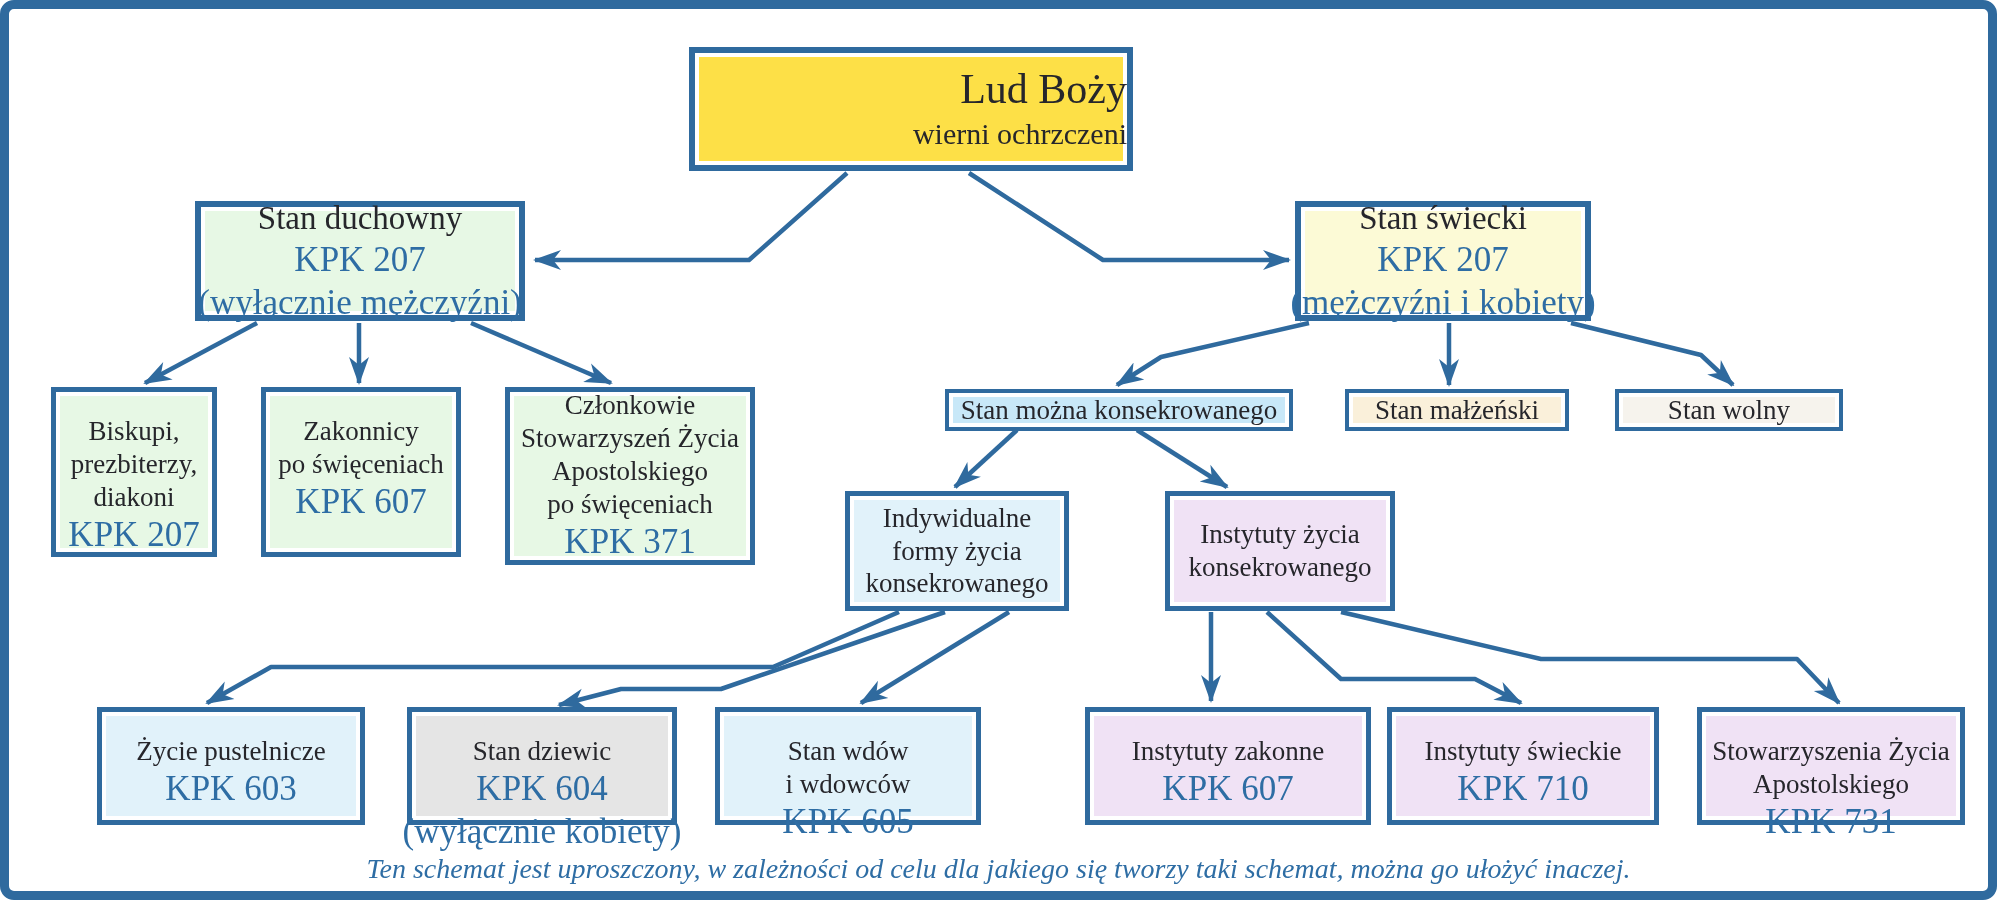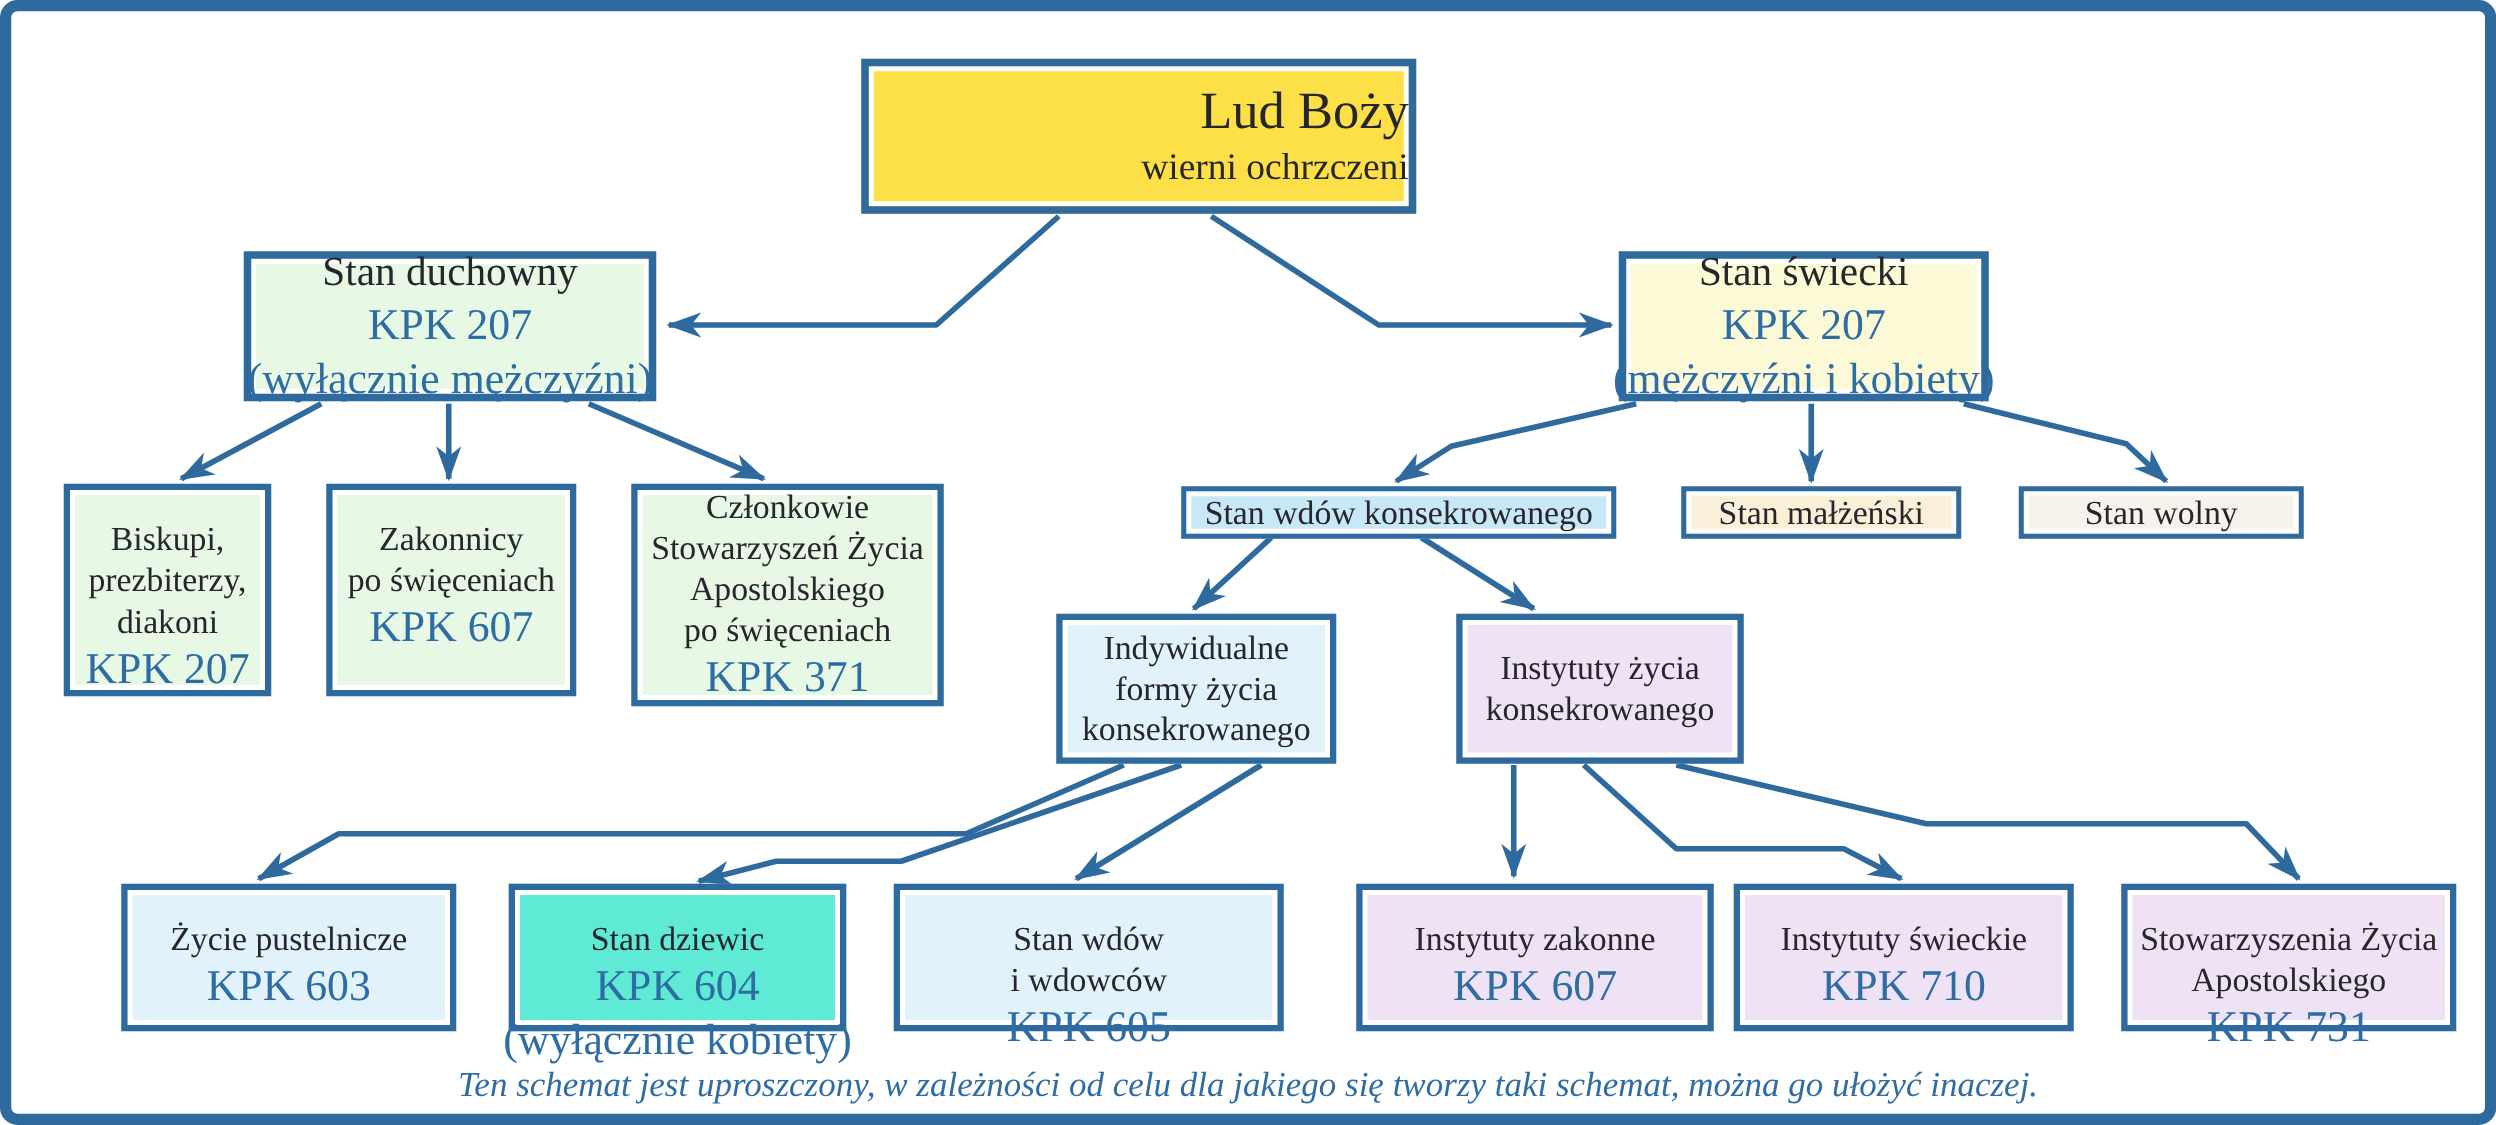--- a/index.html
+++ b/index.html
@@ -102,47 +102,47 @@
       <div class="line blue">KPK 607</div>
     </div>
     <div class="node v-center" style="left: 496px; top: 378px; width: 250px; height: 178px; border-width: 5px; background: rgb(231, 248, 229);">
       <div class="line md">Członkowie</div>
       <div class="line md">Stowarzyszeń Życia</div>
       <div class="line md">Apostolskiego</div>
       <div class="line md">po święceniach</div>
       <div class="line blue">KPK 371</div>
     </div>
     <div class="node v-center" style="left: 936px; top: 380px; width: 348px; height: 42px; border-width: 4px; background: rgb(200, 232, 248);">
-      <div class="line md">Stan wdów konsekrowanego</div>
+      <div class="line md">Stan można konsekrowanego</div>
     </div>
     <div class="node v-center" style="left: 1336px; top: 380px; width: 224px; height: 42px; border-width: 4px; background: rgb(250, 240, 218);">
       <div class="line md">Stan małżeński</div>
     </div>
     <div class="node v-center" style="left: 1606px; top: 380px; width: 228px; height: 42px; border-width: 4px; background: rgb(246, 243, 237);">
       <div class="line md">Stan wolny</div>
     </div>
     <div class="node v-center" style="left: 836px; top: 482px; width: 224px; height: 120px; border-width: 5px; background: rgb(225, 242, 250);">
       <div class="line md">Indywidualne</div>
       <div class="line md">formy życia</div>
       <div class="line md">konsekrowanego</div>
     </div>
     <div class="node v-center" style="left: 1156px; top: 482px; width: 230px; height: 120px; border-width: 5px; background: rgb(240, 226, 245);">
       <div class="line md">Instytuty życia</div>
       <div class="line md">konsekrowanego</div>
     </div>
     <div class="node v-top" style="left: 88px; top: 698px; width: 268px; height: 118px; border-width: 5px; background: rgb(225, 242, 250);">
       <div class="line md">Życie pustelnicze</div>
       <div class="line blue">KPK 603</div>
     </div>
-    <div class="node v-top" style="left: 398px; top: 698px; width: 270px; height: 118px; border-width: 5px; background: #5eead4;">
+    <div class="node v-top" style="left: 398px; top: 698px; width: 270px; height: 118px; border-width: 5px; background: #e5e5e5;">
       <div class="line md">Stan dziewic</div>
       <div class="line blue">KPK 604</div>
       <div class="line blue">(wyłącznie kobiety)</div>
     </div>
-    <div class="node v-top" style="left: 706px; top: 698px; width: 312px; height: 118px; border-width: 5px; background: rgb(225, 242, 250);">
+    <div class="node v-top" style="left: 706px; top: 698px; width: 266px; height: 118px; border-width: 5px; background: rgb(225, 242, 250);">
       <div class="line md">Stan wdów</div>
       <div class="line md">i wdowców</div>
       <div class="line blue">KPK 605</div>
     </div>
     <div class="node v-top" style="left: 1076px; top: 698px; width: 286px; height: 118px; border-width: 5px; background: rgb(240, 226, 245);">
       <div class="line md">Instytuty zakonne</div>
       <div class="line blue">KPK 607</div>
     </div>
     <div class="node v-top" style="left: 1378px; top: 698px; width: 272px; height: 118px; border-width: 5px; background: rgb(240, 226, 245);">
       <div class="line md">Instytuty świeckie</div>

